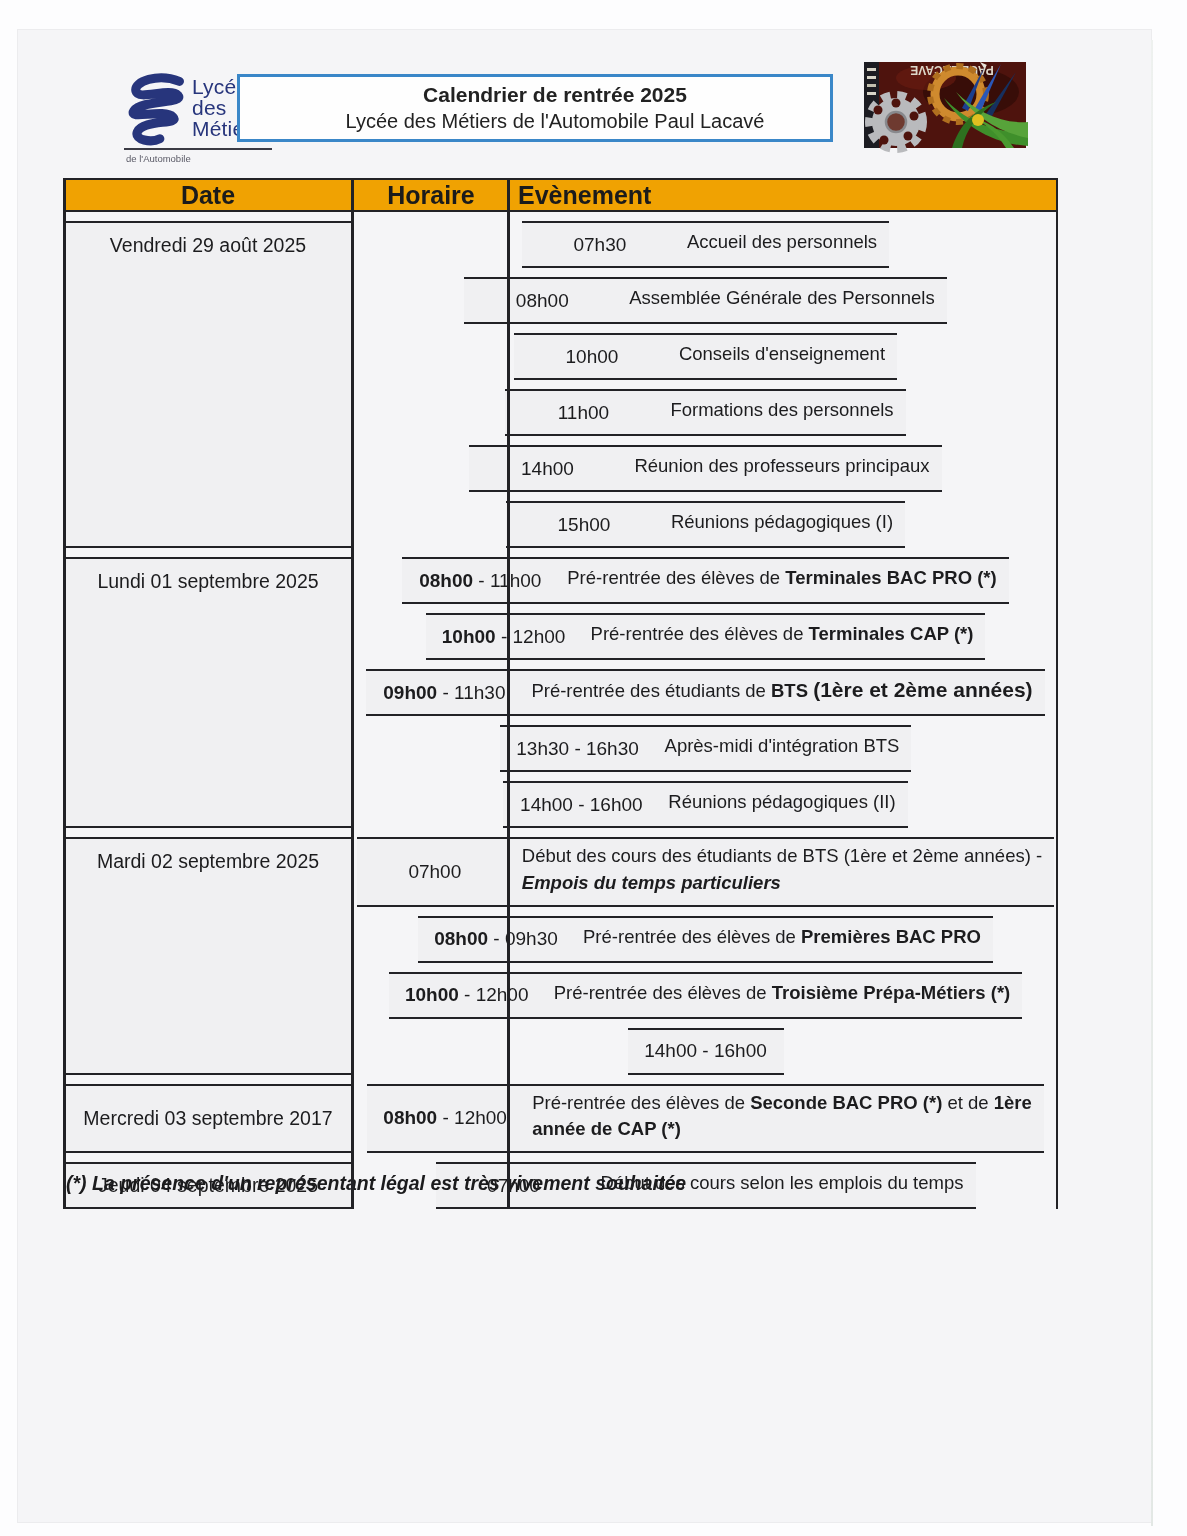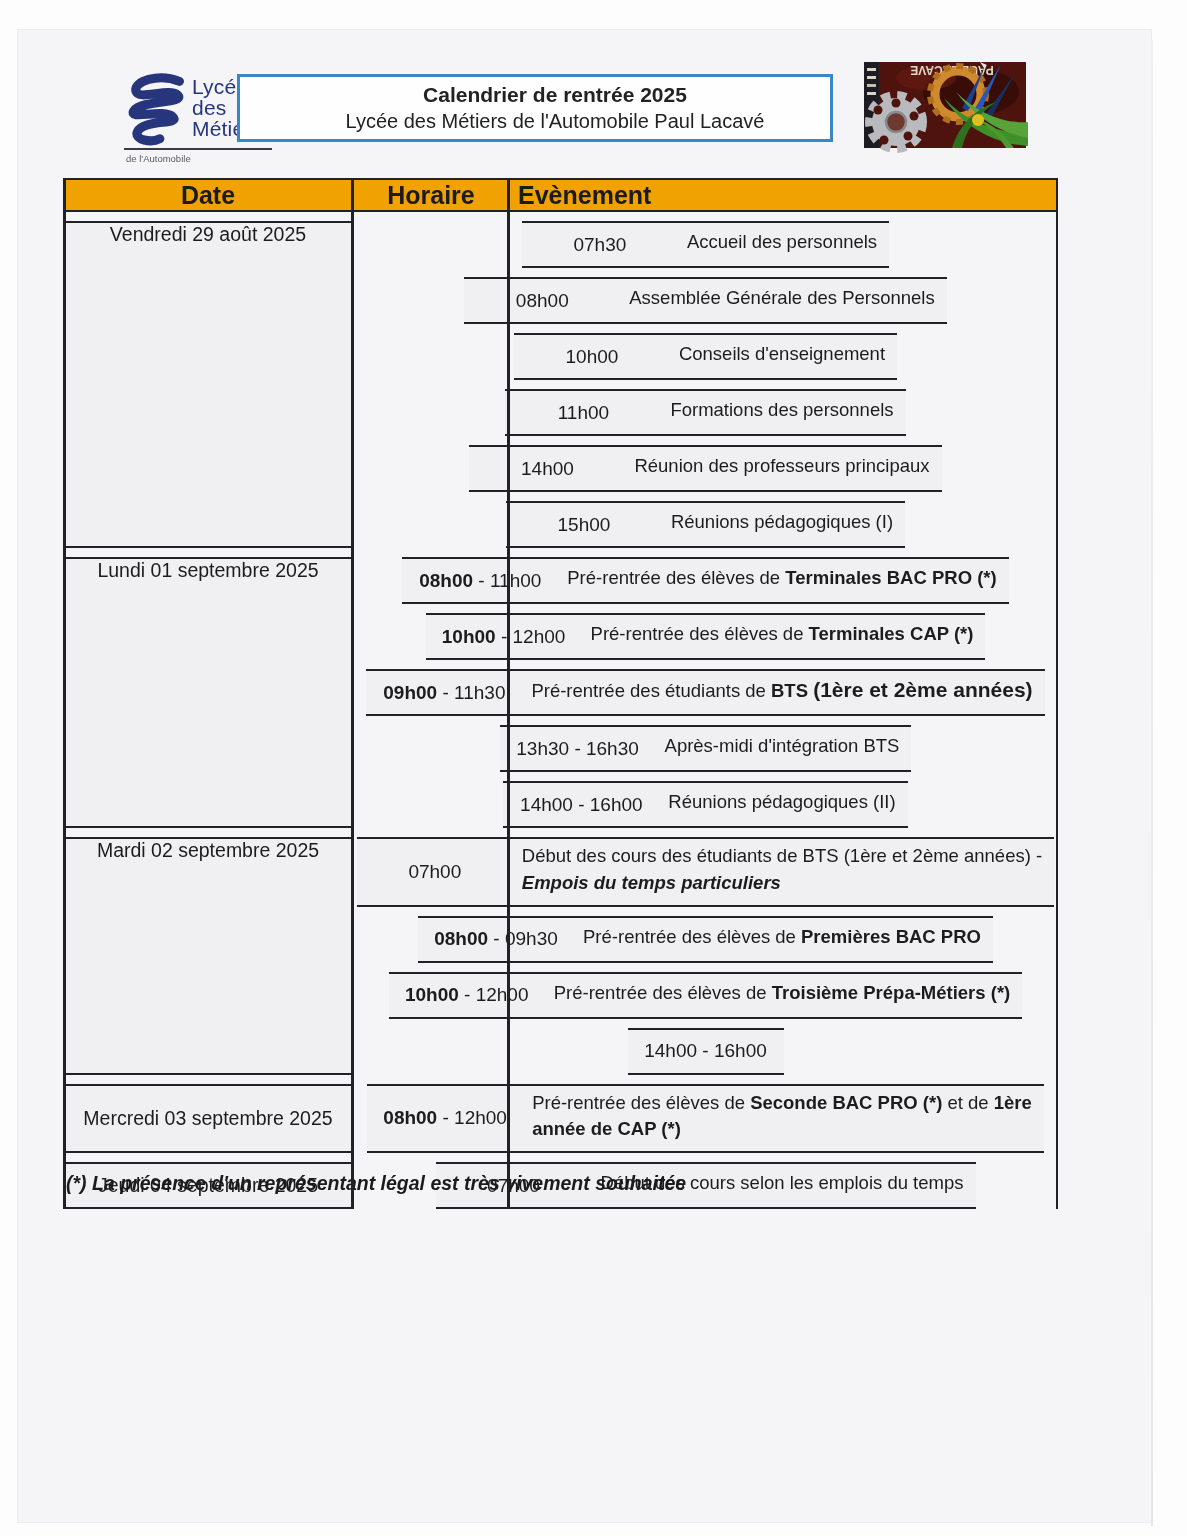--- a/index.html
+++ b/index.html
@@ -47,21 +47,21 @@
   }
   .hc{display:flex;align-items:center;box-sizing:border-box;}
   .hc-date{width:290px;justify-content:center;}
   .hc-time{width:156px;justify-content:center;}
   .hc-event{flex:1;padding-left:9px;}
   .group{display:flex;margin-bottom:9px;}
   .group:last-child{margin-bottom:0;}
   .date-cell{
     width:290px;box-sizing:border-box;background:#f0f0f2;
     border-top:2.5px solid #222226;border-bottom:2.5px solid #222226;
-    text-align:center;padding-top:0;font-size:19.5px;
+    text-align:center;padding-top:11px;font-size:19.5px;
   }
   .date-cell.dc-center{display:flex;align-items:center;justify-content:center;padding-top:0;}
   .events{flex:1;display:flex;flex-direction:column;gap:9px;align-items:center;}
   .event-row{
     display:flex;background:#f0f0f2;box-sizing:border-box;min-height:47px;
     border-top:2.5px solid #222226;border-bottom:2.5px solid #222226;
   }
   .time-cell{
     width:156px;box-sizing:border-box;display:flex;align-items:center;justify-content:center;
     text-align:center;font-size:19px;padding:2px 4px;
@@ -274,21 +274,21 @@
             </div>
           </div>
           <div class="event-row">
             <div class="time-cell">
               <div class="tc-inner"><span>14h00 - 16h00</span></div>
             </div>
           </div>
         </div>
       </div>
       <div class="group">
-        <div class="date-cell dc-center">Mercredi 03 septembre 2025</div>
+        <div class="date-cell dc-center">Mercredi 03 septembre 2017</div>
         <div class="events">
           <div class="event-row">
             <div class="time-cell">
               <div class="tc-inner"><span class="b">08h00</span><span> - 12h00</span></div>
             </div>
             <div class="desc-cell">
               <div class="desc-inner"><span>Pré-rentrée des élèves de </span><span class="b">Seconde BAC PRO (*)</span><span> et de </span><span class="b">1ère</span><br><span class="b">année de CAP (*)</span></div>
             </div>
           </div>
         </div>

